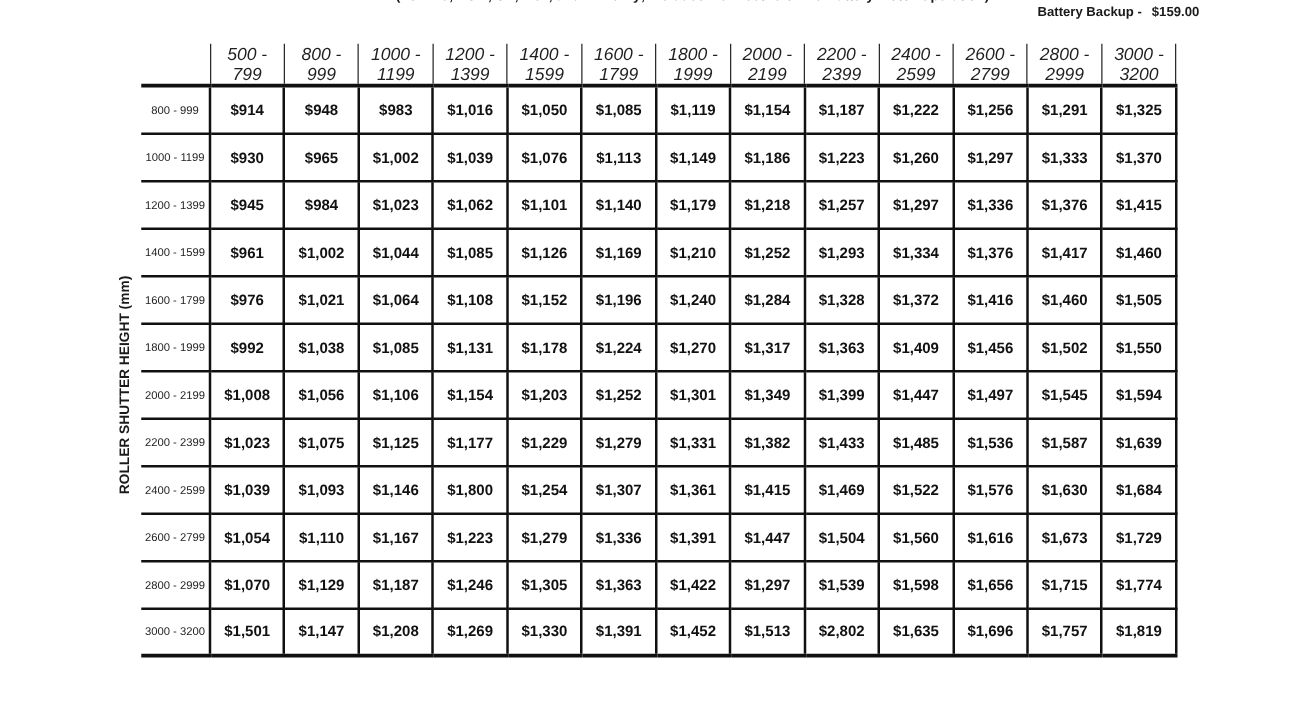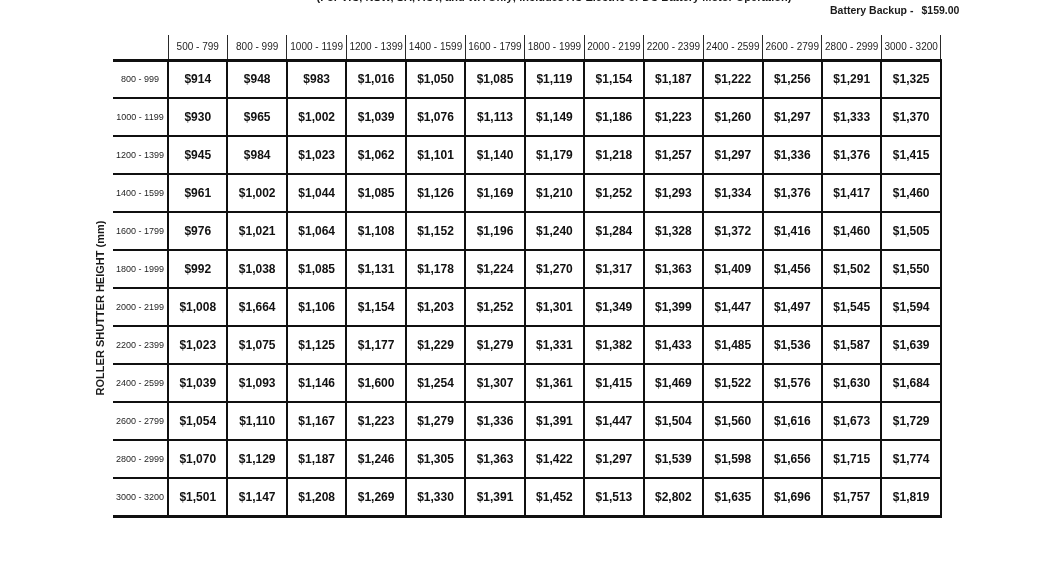--- a/index.html
+++ b/index.html
@@ -20,21 +20,21 @@
                  font-weight:700; font-size:12px; letter-spacing:.2px; }
   .height-title { position:absolute; left:100px; top:308px;
                   transform:translate(-50%,-50%) rotate(-90deg);
                   font-weight:700; font-size:11px; white-space:nowrap; }
 
   table.price-table { position:absolute; left:113px; top:35px; border-collapse:collapse;
                       table-layout:fixed; width:828px; }
   col.label-col { width:55px; }
   col.data-col  { width:59.46px; }
 
-  th { font-weight:400; font-size:10px; height:25px; color:#1f1f1f; }
+  th { font-weight:400; font-size:14px; height:25px; color:#1f1f1f;font-style:italic; }
   th.w { border-left:1px solid #2a2a2a; border-right:1px solid #2a2a2a; border-bottom:3px solid #101010; }
   th.corner { border-right:1px solid #2a2a2a; border-bottom:3px solid #101010; }
 
   td { text-align:center; vertical-align:middle; height:38px; }
   td.h { font-size:9px; color:#1f1f1f; border:2px solid #101010; border-left:none; }
   td.p { font-weight:700; font-size:12px; color:#111; border:2px solid #101010; }
   tr.last td { border-bottom:3px solid #101010; }
 </style>
 </head>
 <body>
@@ -180,21 +180,21 @@
           <td class="p">$1,317</td>
           <td class="p">$1,363</td>
           <td class="p">$1,409</td>
           <td class="p">$1,456</td>
           <td class="p">$1,502</td>
           <td class="p">$1,550</td>
         </tr>
         <tr>
           <td class="h">2000 - 2199</td>
           <td class="p">$1,008</td>
-          <td class="p">$1,664</td>
+          <td class="p">$1,056</td>
           <td class="p">$1,106</td>
           <td class="p">$1,154</td>
           <td class="p">$1,203</td>
           <td class="p">$1,252</td>
           <td class="p">$1,301</td>
           <td class="p">$1,349</td>
           <td class="p">$1,399</td>
           <td class="p">$1,447</td>
           <td class="p">$1,497</td>
           <td class="p">$1,545</td>
@@ -214,21 +214,21 @@
           <td class="p">$1,485</td>
           <td class="p">$1,536</td>
           <td class="p">$1,587</td>
           <td class="p">$1,639</td>
         </tr>
         <tr>
           <td class="h">2400 - 2599</td>
           <td class="p">$1,039</td>
           <td class="p">$1,093</td>
           <td class="p">$1,146</td>
-          <td class="p">$1,600</td>
+          <td class="p">$1,800</td>
           <td class="p">$1,254</td>
           <td class="p">$1,307</td>
           <td class="p">$1,361</td>
           <td class="p">$1,415</td>
           <td class="p">$1,469</td>
           <td class="p">$1,522</td>
           <td class="p">$1,576</td>
           <td class="p">$1,630</td>
           <td class="p">$1,684</td>
         </tr>

